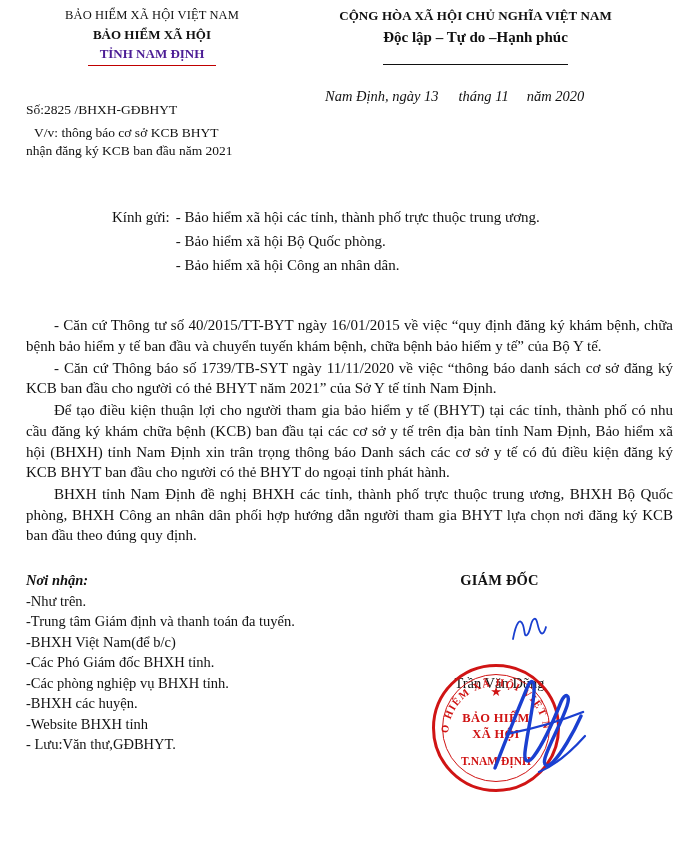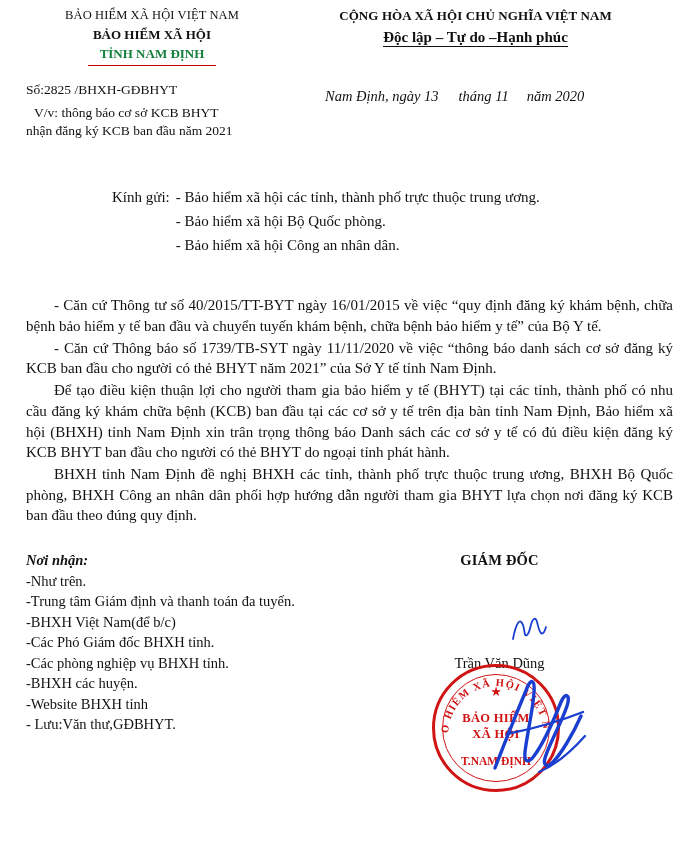--- a/index.html
+++ b/index.html
@@ -15,33 +15,33 @@
   }
   .page { position: relative; width: 687px; height: 843px; padding: 8px 14px 0 26px; }
 
   
   .header { display: flex; width: 100%; }
   .header-left { width: 252px; text-align: center; }
   .header-right { flex: 1; text-align: center; }
 
   .org-line1 { font-size: 12.5px; letter-spacing: .1px; }
   .org-line2 { font-size: 13px; font-weight: bold; margin-top: 4px; }
-  .org-line3 { font-size: 13px; font-weight: bold; color: #15803d; margin-top: 3px; }
+  .org-line3 { font-size: 13px; font-weight: bold; color: #4c1d95; margin-top: 3px; }
   .underline-red {
     width: 128px; height: 1.4px; background: #c00000; margin: 3px auto 0;
   }
 
   .nation1 { font-size: 13px; font-weight: bold; letter-spacing: .1px; }
   .nation2 { font-size: 15px; font-weight: bold; margin-top: 5px; }
-  .nation2 .u { border-bottom: 1.4px solid #111; padding-bottom: 1px; }
+  .nation2 .u { border-bottom: 1.4px solid #111; padding-bottom: 19px; }
 
   
   .refrow { display: flex; margin-top: 16px; }
   .ref-left { width: 265px; }
-  .ref-no { font-size: 13.5px; }
+  .ref-no { font-size: 13.5px; margin-top: 20px; }
   .ref-vv { font-size: 13.5px; margin-top: 7px; padding-left: 8px; }
   .ref-vv2 { font-size: 13.5px; margin-top: 2px; }
   .ref-right { flex: 1; padding-left: 34px; padding-top: 6px; }
   .place-date { font-size: 14.5px; font-style: italic; white-space: nowrap; }
   .place-date .gap1 { display: inline-block; width: 20px; }
   .place-date .gap2 { display: inline-block; width: 18px; }
 
   
   .kinhgui { margin-top: 50px; display: flex; padding-left: 86px; }
   .kg-label { font-size: 15px; white-space: nowrap; padding-right: 6px; }

